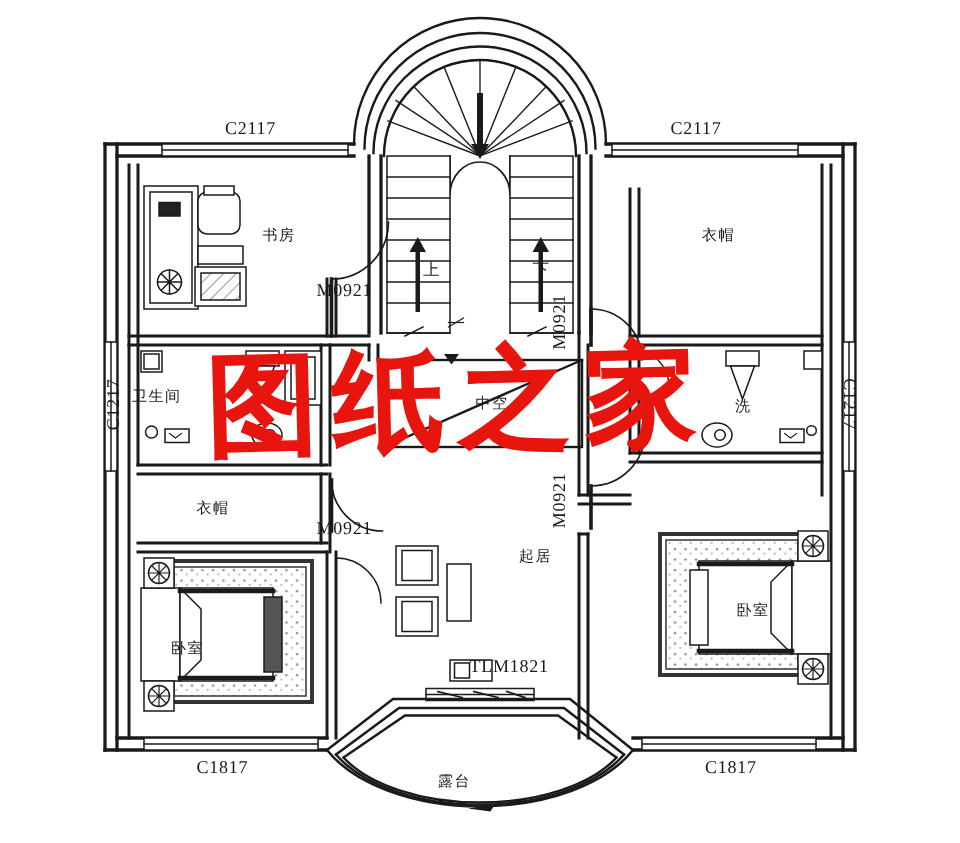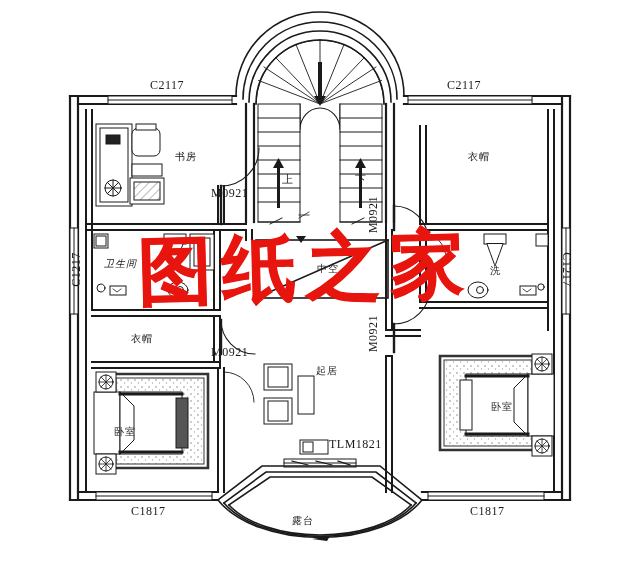--- a/index.html
+++ b/index.html
@@ -340,44 +340,44 @@
       <g stroke-width="0.8">
         <line x1="299" y1="218" x2="309" y2="212"></line>
         <line x1="299" y1="215" x2="309" y2="215"></line>
       </g>
     </g>
   </svg>
 
   <div id="labels">
 
     <span class="lbl room-lbl" style="left:175px;top:150px;">书房</span>
-    <span class="lbl room-lbl" style="left:104px;top:257px;font-style:italic;">卫生间</span>
+    <span class="lbl room-lbl" style="left:88px;top:257px;">卫生间</span>
     <span class="lbl room-lbl" style="left:131px;top:332px;">衣帽</span>
     <span class="lbl room-lbl" style="left:114px;top:425px;">卧室</span>
     <span class="lbl room-lbl" style="left:468px;top:150px;">衣帽</span>
     <span class="lbl room-lbl" style="left:490px;top:264px;">洗</span>
     <span class="lbl room-lbl" style="left:491px;top:400px;">卧室</span>
     <span class="lbl room-lbl" style="left:317px;top:262px;font-family:Liberation Serif, serif;">中空</span>
-    <span class="lbl room-lbl" style="left:316px;top:364px;">起居</span>
+    <span class="lbl room-lbl" style="left:346px;top:364px;">起居</span>
     <span class="lbl room-lbl" style="left:292px;top:514px;font-family:Liberation Serif, serif;">露台</span>
 
     <span class="lbl small-lbl" style="left:282px;top:172px;">上</span>
     <span class="lbl small-lbl" style="left:355px;top:172px;">下</span>
 
     <span class="lbl code-lbl" style="left:150px;top:78px;">C2117</span>
     <span class="lbl code-lbl" style="left:447px;top:78px;">C2117</span>
     <span class="lbl code-lbl rot90" style="left:52px;top:262px;width:48px;text-align:center;">C1217</span>
     <span class="lbl code-lbl rot90b" style="left:542px;top:262px;width:48px;text-align:center;">C1217</span>
     <span class="lbl code-lbl" style="left:131px;top:504px;">C1817</span>
     <span class="lbl code-lbl" style="left:470px;top:504px;">C1817</span>
 
     <span class="lbl code-lbl" style="left:211px;top:186px;">M0921</span>
     <span class="lbl code-lbl" style="left:211px;top:345px;">M0921</span>
     <span class="lbl code-lbl rot90" style="left:349px;top:207px;width:48px;text-align:center;">M0921</span>
     <span class="lbl code-lbl rot90" style="left:349px;top:326px;width:48px;text-align:center;">M0921</span>
-    <span class="lbl code-lbl" style="left:329px;top:437px;">TLM1821</span>
+    <span class="lbl code-lbl" style="left:313px;top:437px;">TLM1821</span>
   </div>
 
   <div id="watermark">
     <div id="wm-text">图纸之家</div>
   </div>
 
 </div>
 
 </body></html>

